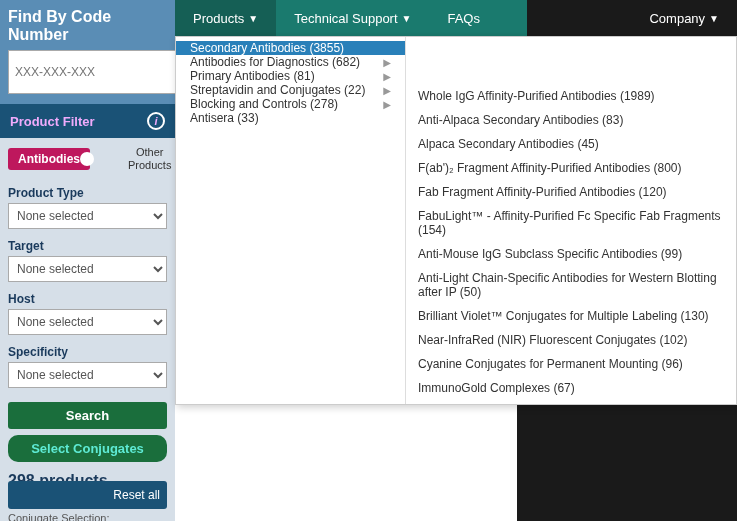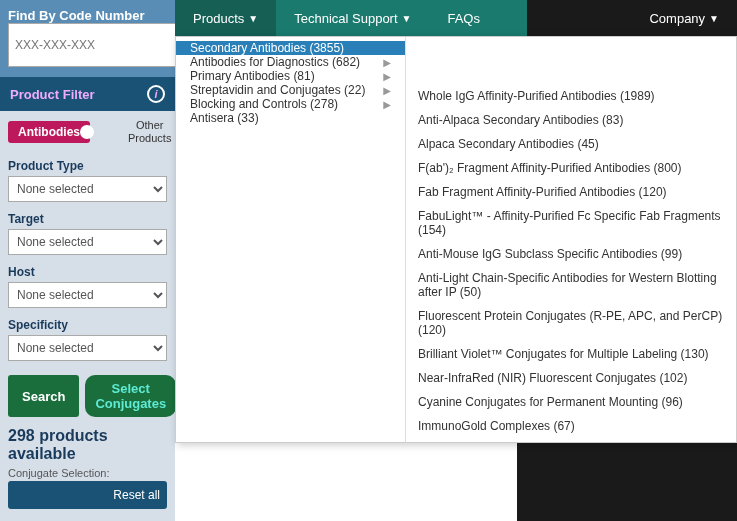--- a/index.html
+++ b/index.html
@@ -13,22 +13,23 @@
       height: 521px;
       background: #d6dfe8;
     }
 
     .find-by-section {
       background: #5a8db5;
       padding: 8px 8px 10px;
     }
     .find-by-title {
       color: white;
-      font-size: 13px;
-      font-weight: bold;
+      font-size: 16px;
+      font-weight: bold;
+      margin-bottom: 6px;
     }
     .find-by-row {
       display: flex;
       gap: 4px;
     }
     .find-by-input {
       flex: 1;
       height: 44px;
       border: 1px solid #aaa;
       padding: 0 6px;
@@ -143,20 +144,21 @@
       padding: 6px 10px;
       border-radius: 10px;
       font-size: 13px;
       cursor: pointer;
       font-weight: bold;
     }
     .btn-row {
       display: flex;
       gap: 6px;
       padding: 10px 8px 6px;
+      flex-direction: column;
     }
 
     .products-count {
       padding: 4px 8px;
       font-size: 16px;
       font-weight: bold;
       color: #1a3a5c;
     }
     .conjugate-selection {
       padding: 0 8px;
@@ -397,23 +399,20 @@
       <div class="dropdown-item">
           <span>FabuLight™ - Affinity-Purified Fc Specific Fab Fragments (154)</span>
         </div>
       <div class="dropdown-item">
           <span>Anti-Mouse IgG Subclass Specific Antibodies (99)</span>
         </div>
       <div class="dropdown-item">
           <span>Anti-Light Chain-Specific Antibodies for Western Blotting after IP (50)</span>
         </div>
       <div class="dropdown-item">
-          <span>Fluorescent Protein Conjugates (R-PE, APC, and PerCP) (120)</span>
-        </div>
-      <div class="dropdown-item">
           <span>Brilliant Violet™ Conjugates for Multiple Labeling (130)</span>
         </div>
       <div class="dropdown-item">
           <span>Near-InfraRed (NIR) Fluorescent Conjugates (102)</span>
         </div>
       <div class="dropdown-item">
           <span>Cyanine Conjugates for Permanent Mounting (96)</span>
         </div>
       <div class="dropdown-item">
           <span>ImmunoGold Complexes (67)</span>

